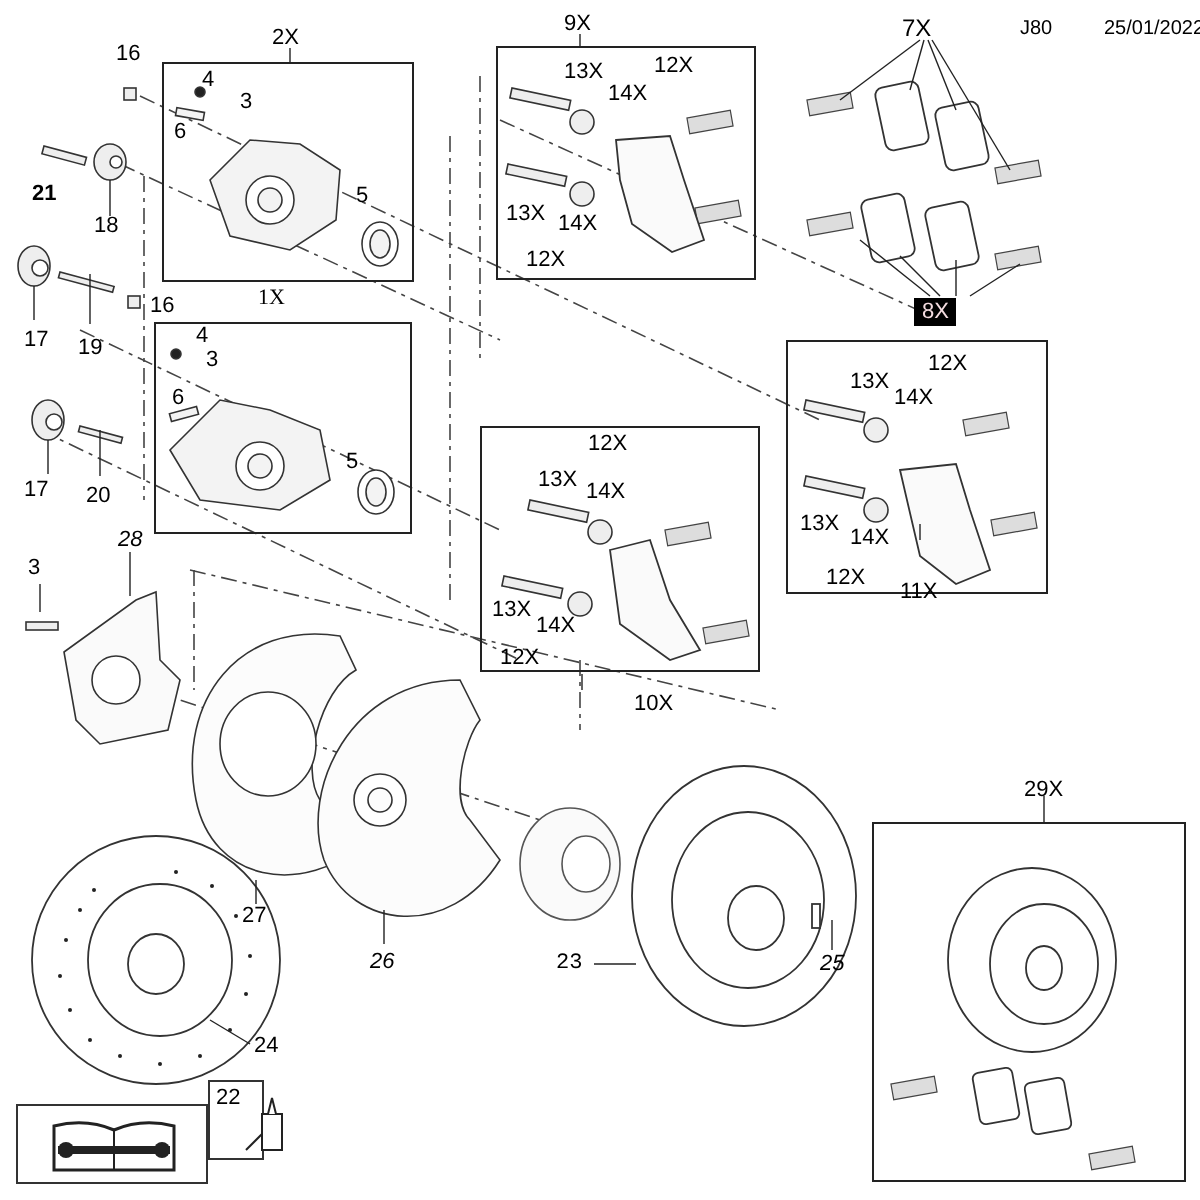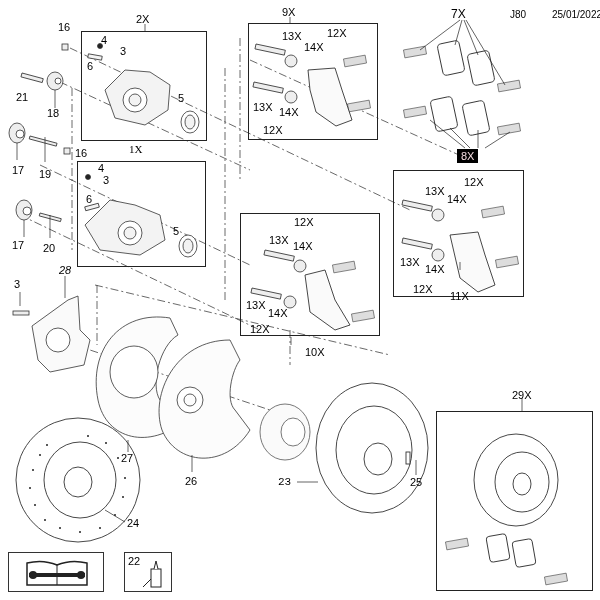--- a/index.html
+++ b/index.html
@@ -203,49 +203,49 @@
 <div class="box" style="left:81px;top:31px;width:126px;height:110px;"></div>
 <div class="box" style="left:77px;top:161px;width:129px;height:106px;"></div>
 <div class="box" style="left:248px;top:23px;width:130px;height:117px;"></div>
 <div class="box" style="left:240px;top:213px;width:140px;height:123px;"></div>
 <div class="box" style="left:393px;top:170px;width:131px;height:127px;"></div>
 <div class="box" style="left:436px;top:411px;width:157px;height:180px;"></div>
 
 <div class="lbl" style="left:136px;top:13px;">2X</div>
 <div class="lbl" style="left:129px;top:143px;font-family:Liberation Serif, serif;">1X</div>
 <div class="lbl" style="left:282px;top:6px;">9X</div>
-<div class="lbl" style="left:305px;top:346px;">10X</div>
+<div class="lbl" style="left:317px;top:346px;">10X</div>
 <div class="lbl" style="left:450px;top:290px;">11X</div>
 <div class="lbl" style="left:451px;top:8px;font-size:12px;">7X</div>
 <div class="hl" style="left:457px;top:149px;">8X</div>
 <div class="lbl" style="left:512px;top:389px;">29X</div>
 
 <div class="lbl" style="left:58px;top:21px;">16</div>
 <div class="lbl" style="left:101px;top:34px;">4</div>
 <div class="lbl" style="left:120px;top:45px;">3</div>
 <div class="lbl" style="left:87px;top:60px;">6</div>
 <div class="lbl" style="left:178px;top:92px;">5</div>
-<div class="lbl" style="left:16px;top:91px;">21</div>
+<div class="lbl" style="left:16px;top:91px;font-weight:bold;">21</div>
 <div class="lbl" style="left:47px;top:107px;">18</div>
 <div class="lbl" style="left:12px;top:164px;">17</div>
 <div class="lbl" style="left:39px;top:168px;">19</div>
 <div class="lbl" style="left:75px;top:147px;">16</div>
 <div class="lbl" style="left:98px;top:162px;">4</div>
 <div class="lbl" style="left:103px;top:174px;">3</div>
 <div class="lbl" style="left:86px;top:193px;">6</div>
 <div class="lbl" style="left:173px;top:225px;">5</div>
 <div class="lbl" style="left:12px;top:239px;">17</div>
 <div class="lbl" style="left:43px;top:242px;">20</div>
 <div class="lbl" style="left:59px;top:264px;font-style:italic;">28</div>
 <div class="lbl" style="left:14px;top:278px;">3</div>
 <div class="lbl" style="left:121px;top:452px;">27</div>
-<div class="lbl" style="left:185px;top:475px;">26</div>
+<div class="lbl" style="left:185px;top:475px;font-style:italic;">26</div>
 <div class="lbl" style="left:127px;top:517px;">24</div>
 <div class="lbl" style="left:278px;top:476px;font-family:Liberation Mono, monospace;">23</div>
-<div class="lbl" style="left:410px;top:476px;">25</div>
+<div class="lbl" style="left:410px;top:476px;font-style:italic;">25</div>
 
 <div class="lbl" style="left:282px;top:30px;">13X</div>
 <div class="lbl" style="left:327px;top:27px;">12X</div>
 <div class="lbl" style="left:304px;top:41px;">14X</div>
 <div class="lbl" style="left:253px;top:101px;">13X</div>
 <div class="lbl" style="left:279px;top:106px;">14X</div>
 <div class="lbl" style="left:263px;top:124px;">12X</div>
 
 <div class="lbl" style="left:294px;top:216px;">12X</div>
 <div class="lbl" style="left:269px;top:234px;">13X</div>
@@ -263,20 +263,20 @@
 
 <div class="legend" style="left:8px;top:552px;width:96px;height:40px;">
   <svg width="96" height="40">
     <path d="M18 10 Q34 6 48 12 Q62 6 78 10 L78 32 L18 32 Z" fill="#fff" stroke="#222" stroke-width="1.5"></path>
     <line x1="48" y1="12" x2="48" y2="32" stroke="#222" stroke-width="1"></line>
     <rect x="20" y="20" width="56" height="4" fill="#222"></rect>
     <circle cx="24" cy="22" r="4" fill="#222"></circle>
     <circle cx="72" cy="22" r="4" fill="#222"></circle>
   </svg>
 </div>
-<div class="legend" style="left:104px;top:552px;width:48px;height:40px;margin-left:20px;">
+<div class="legend" style="left:104px;top:540px;width:28px;height:40px;">
   <span class="lbl" style="left:3px;top:2px;">22</span>
   <svg width="48" height="40">
     <rect x="26" y="16" width="10" height="18" fill="#fff" stroke="#222"></rect>
     <path d="M29 16 L31 8 L33 16" fill="#fff" stroke="#222"></path>
     <path d="M18 34 L26 26" stroke="#222" fill="none"></path>
   </svg>
 </div>
 
 </body></html>

